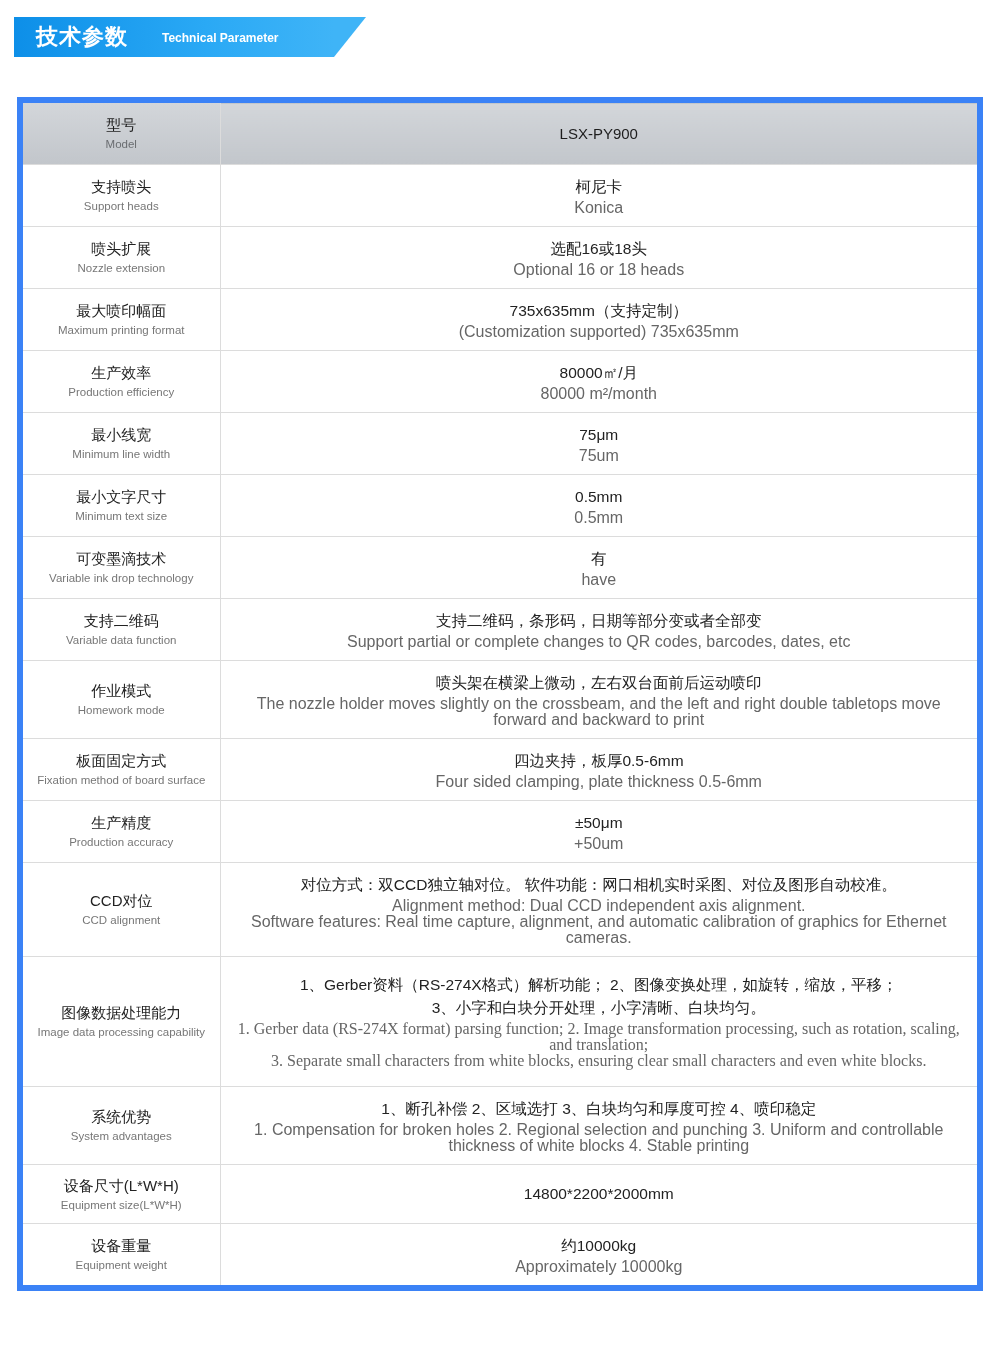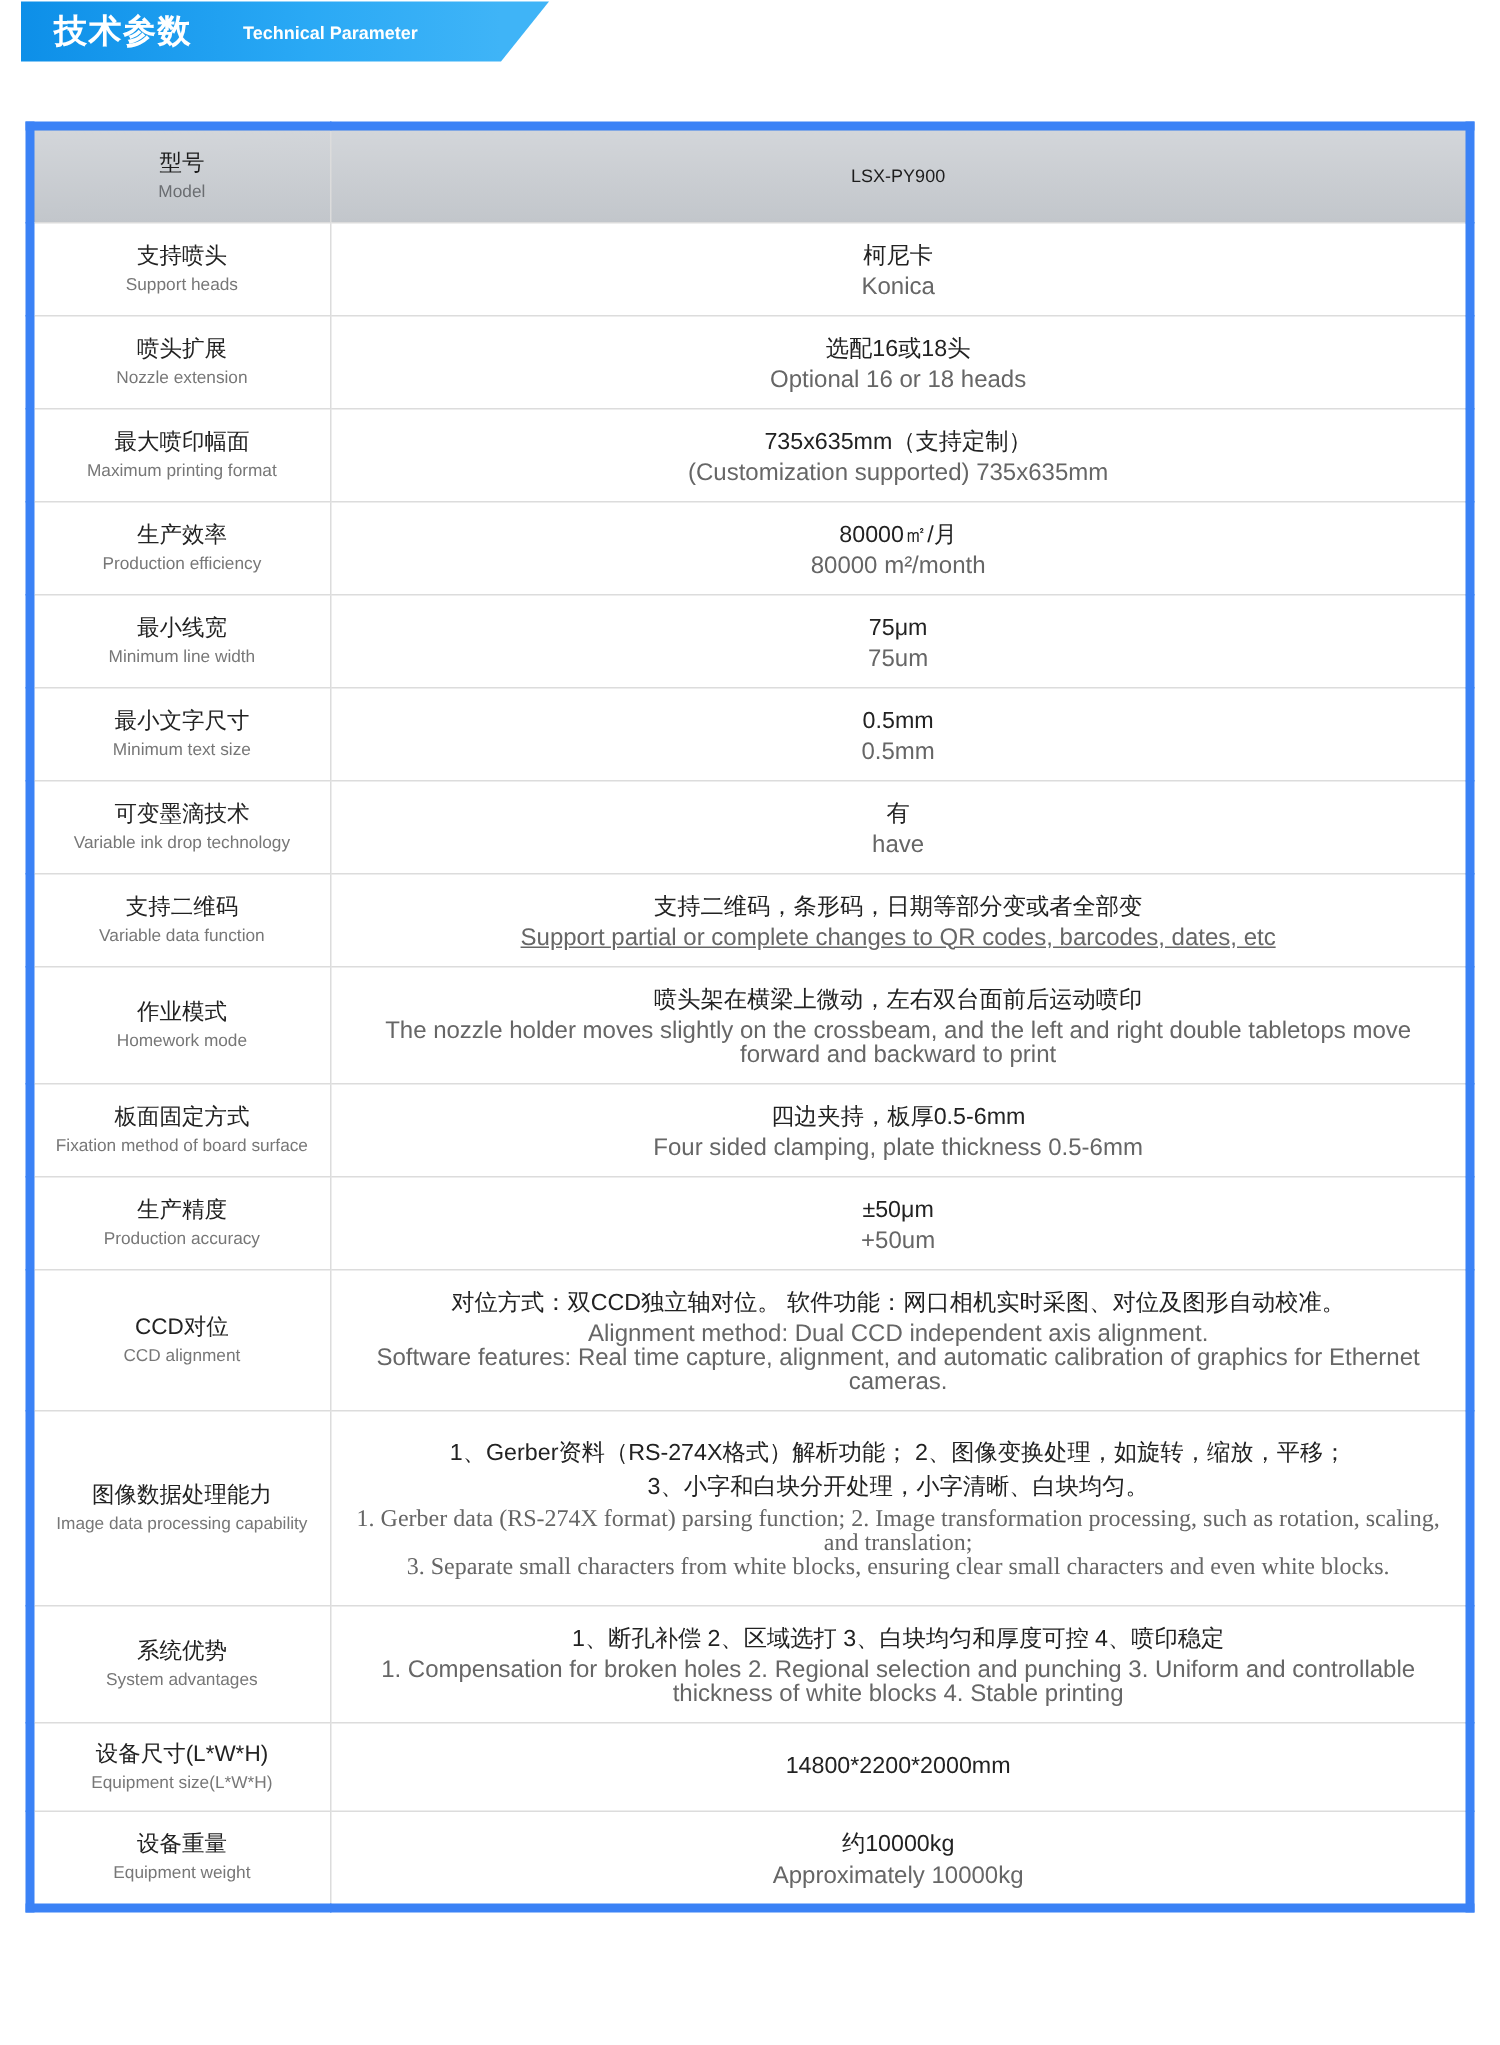--- a/index.html
+++ b/index.html
@@ -13,21 +13,21 @@
   body {
     width: 1000px;
     min-height: 1363px;
     position: relative;
   }
 
   
   .header {
     position: relative;
     height: 62px;
-    margin-top: 1px;
+    margin-top: 17px;
     margin-left: 14px;
     width: 350px;
   }
   .header-band {
     position: absolute;
     left: 0;
     top: 0;
     height: 40px;
     width: 320px;
     background: #1a9cf0;
@@ -105,21 +105,21 @@
     margin-top: 2px;
   }
   
   .row-head td {
     background: #c9ccd1;
     background: linear-gradient(to bottom, #d3d6da 0%, #c2c6cb 100%);
     height: 64px;
   }
   .row-head .lbl-cn { font-size: 15px; color: #1d1d1d; }
   .row-head .lbl-en { color: #6a6d71; }
-  .row-head .val-cn { font-size: 12px; color: #1d1d1d; }
+  .row-head .val-cn { font-size: 15px; color: #1d1d1d; }
 
   .row-tall td { height: 86px; }
   .row-xtall td { height: 130px; }
 </style>
 </head>
 <body>
 
 <div class="header">
   <div class="header-band"></div>
   <div class="header-tail"></div>
@@ -208,21 +208,21 @@
           <div class="val-en" style="white-space: pre-line;">have</div>
         </td>
       </tr>
       <tr>
         <td class="col-label">
           <div class="lbl-cn">支持二维码</div>
           <div class="lbl-en">Variable data function</div>
         </td>
         <td class="col-value">
           <div class="val-cn" style="white-space: pre-line;">支持二维码，条形码，日期等部分变或者全部变</div>
-          <div class="val-en" style="white-space: pre-line; text-decoration: underline;">Support partial or complete changes to QR codes, barcodes, dates, etc</div>
+          <div class="val-en" style="white-space: pre-line;">Support partial or complete changes to QR codes, barcodes, dates, etc</div>
         </td>
       </tr>
       <tr>
         <td class="col-label">
           <div class="lbl-cn">作业模式</div>
           <div class="lbl-en">Homework mode</div>
         </td>
         <td class="col-value">
           <div class="val-cn" style="white-space: pre-line;">喷头架在横梁上微动，左右双台面前后运动喷印</div>
           <div class="val-en" style="white-space: pre-line;">The nozzle holder moves slightly on the crossbeam, and the left and right double tabletops move forward and backward to print</div>

